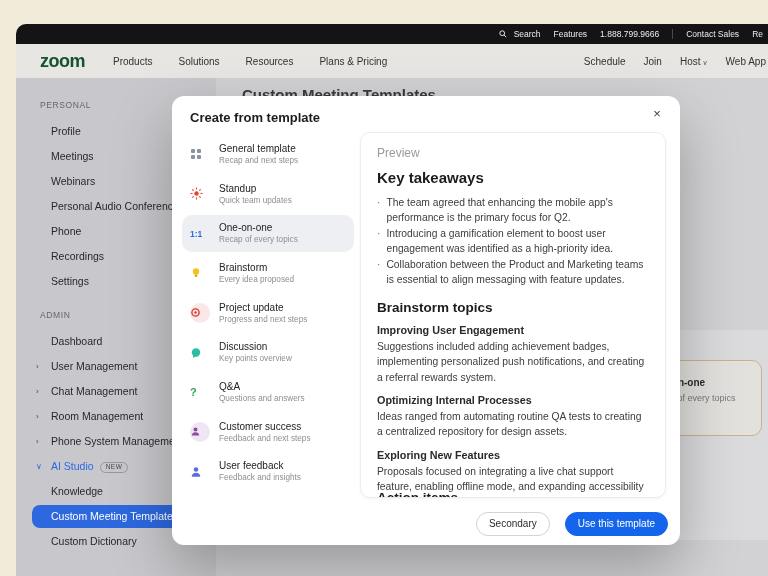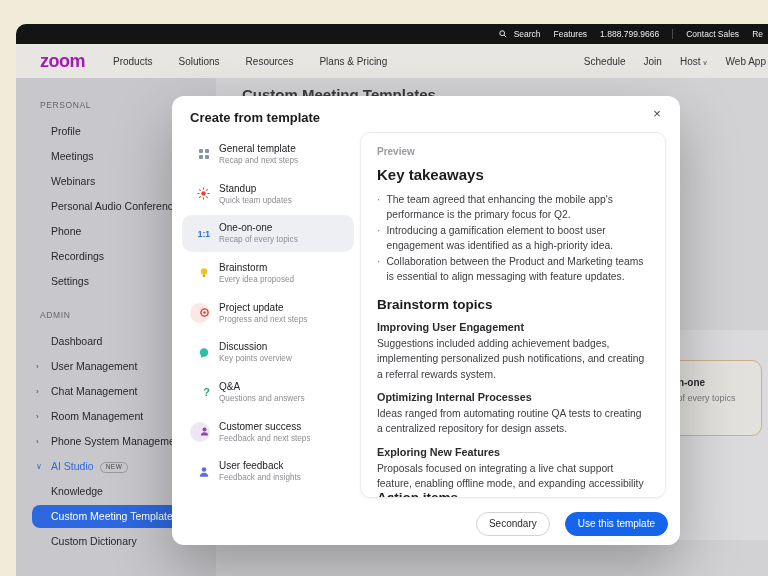--- a/index.html
+++ b/index.html
@@ -13,21 +13,21 @@
   .topbar { height:20px; background:#141414; display:flex; align-items:center;
             justify-content:flex-end; gap:13px; padding-right:5px; color:#ececec;
             font-size:8.5px; white-space:nowrap; }
   .topbar .tb-item { display:flex; align-items:center; gap:7px; cursor:pointer; }
   .tb-divider { width:1px; height:10px; background:#4a4a4a; }
   .mag { width:8px; height:8px; display:inline-block; }
 
   
   .nav { height:34px; background:#e7e6e3; display:flex; align-items:center;
          padding-left:24px; font-size:10px; color:#333; white-space:nowrap; }
-  .logo { font-size:18px; font-weight:bold; color:#a21caf; letter-spacing:-0.5px;
+  .logo { font-size:18px; font-weight:bold; color:#14532d; letter-spacing:-0.5px;
           margin-right:28px; cursor:pointer; }
   .nav-links { display:flex; gap:26px; }
   .nav-links span, .nav-right span { cursor:pointer; }
   .nav-right { margin-left:auto; margin-right:2px; display:flex; gap:18px; align-items:center;text-align:right; }
   .chev-sm { font-size:7px; color:#555; margin-left:2px; }
 
   
   .app { position:absolute; top:54px; left:0; right:0; bottom:0; background:#d2d2d5; }
 
   .sidebar { position:absolute; left:0; top:0; bottom:0; width:200px; background:#c8c8cc;
@@ -59,33 +59,33 @@
            border-radius:12px; box-shadow:0 24px 60px rgba(0,0,0,0.28); z-index:10;padding-left:36px; }
   .modal-title { position:absolute; left:18px; top:14px; font-size:13px; font-weight:bold; color:#1c1c1f; }
   .modal-close { position:absolute; right:14px; top:9px; font-size:13px; color:#424247; cursor:pointer;
                  width:18px; height:18px; text-align:center; line-height:18px; }
 
   .tpl-list { position:absolute; left:10px; top:40px; width:172px; }
   .tpl-item { display:flex; align-items:center; gap:9px; padding:6px 8px; border-radius:10px;
               margin-bottom:3px; cursor:pointer; }
   .tpl-item.selected { background:#edeff3; }
   .tpl-icon { width:20px; height:20px; min-width:20px; display:flex; align-items:center;
-              justify-content:flex-end; border-radius:50%; }
+              justify-content:flex-start; border-radius:50%; }
   .tpl-icon.bg-red { background:#fbe7e5; }
   .tpl-icon.bg-purple { background:#f0e5f4; }
   .icon-txt { font-size:8.5px; font-weight:bold; }
   .one { color:#2e6be6; }
   .qmark { color:#35a45e; font-size:11px; }
   .tpl-name { font-size:10px; color:#232327; line-height:1.3; }
   .tpl-desc { font-size:8.2px; color:#8e8e94; line-height:1.3; margin-top:1px; }
 
   .preview { position:absolute; left:188px; top:36px; width:306px; height:366px;
              border:1px solid #ececef; border-radius:10px; padding:13px 16px;
              overflow:hidden; box-shadow:0 1px 3px rgba(0,0,0,0.05); }
-  .pv-label { font-size:10px; color:#9a9aa0; margin-bottom:9px;font-weight:bold; }
+  .pv-label { font-size:12px; color:#9a9aa0; margin-bottom:9px; }
   .pv-h1 { font-size:15px; font-weight:bold; color:#1c1c1f; margin-bottom:9px; }
   .pv-bullet { display:flex; gap:6px; font-size:10.3px; color:#3c3c42; line-height:1.5; }
   .pv-bullet .mark { color:#6e6e74; }
   .pv-h2 { font-size:13.5px; font-weight:bold; color:#1c1c1f; margin:12px 0 2px; }
   .pv-topic-title { font-size:10.8px; font-weight:bold; color:#2a2a2e; margin:9px 0 3px; }
   .pv-topic-body { font-size:10.3px; color:#3c3c42; line-height:1.5; }
   .pv-clipped { position:absolute; left:16px; bottom:-8px; font-size:13.5px; font-weight:bold; color:#1c1c1f; }
 
   .modal-footer { position:absolute; right:12px; top:416px; display:flex; gap:15px; }
   .btn { font-size:10px; padding:5px 12px; border-radius:12px; cursor:pointer; line-height:1.2; }

